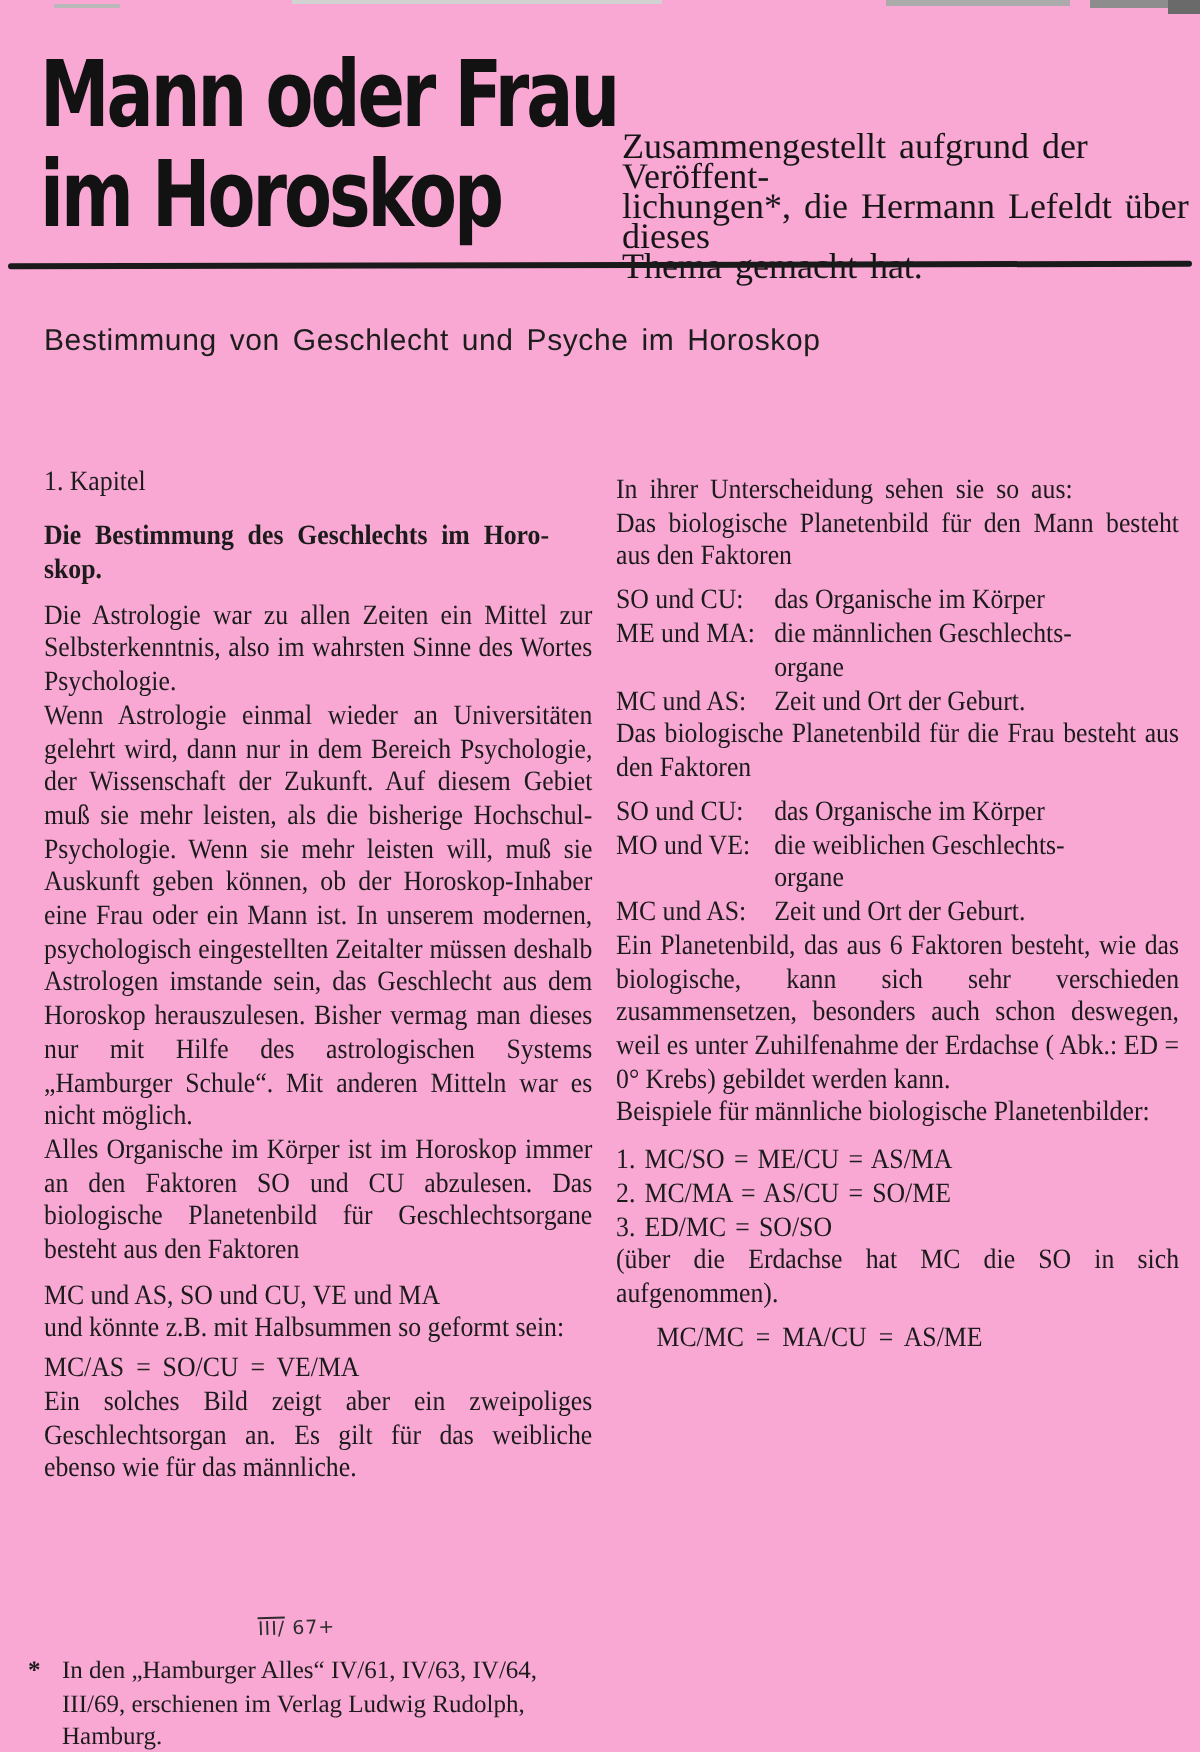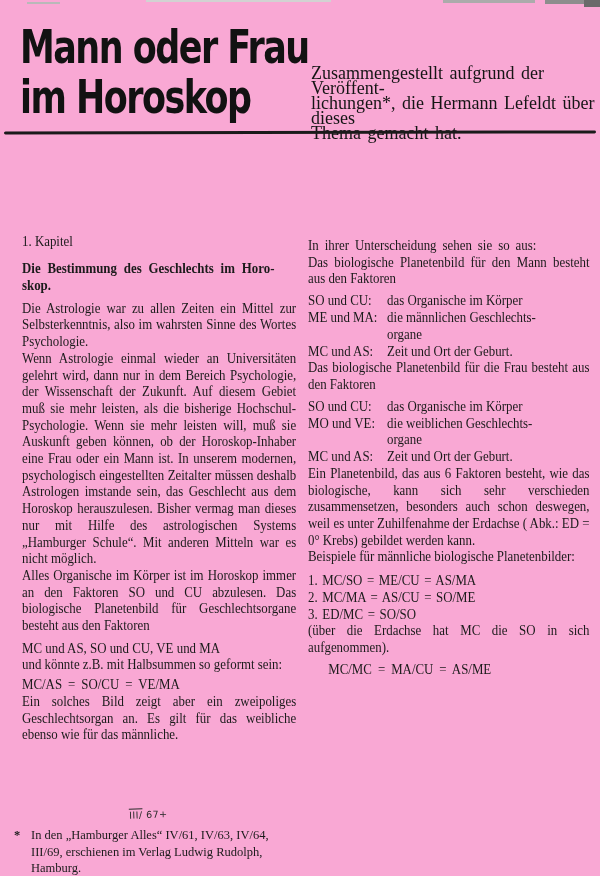--- a/index.html
+++ b/index.html
@@ -92,20 +92,21 @@
   <div class="artifact a5"></div>
 
   <div class="title">
     <div>Mann oder Frau</div>
     <div>im Horoskop</div>
   </div>
   <div class="byline">Zusammengestellt aufgrund der Veröffent-
 lichungen*, die Hermann Lefeldt über dieses
 Thema gemacht hat.</div>
   <div class="rule"></div>
+  <div class="section-heading">Bestimmung von Geschlecht und Psyche im Horoskop</div>
 
   <div class="col col-left">
     <div class="chapter">1. Kapitel</div>
     <div class="lc-heading">Die Bestimmung des Geschlechts im Horo-
 skop.</div>
     <p class="mt7">Die Astrologie war zu allen Zeiten ein Mittel zur Selbsterkenntnis, also im wahrsten Sinne des Wortes Psychologie.</p>
     <p class="mt7">Wenn Astrologie einmal wieder an Universitäten gelehrt wird, dann nur in dem Bereich Psychologie, der Wissenschaft der Zukunft. Auf diesem Gebiet muß sie mehr leisten, als die bisherige Hochschul-Psychologie. Wenn sie mehr leisten will, muß sie Auskunft geben können, ob der Horoskop-Inhaber eine Frau oder ein Mann ist. In unserem modernen, psychologisch eingestellten Zeitalter müssen deshalb Astrologen imstande sein, das Geschlecht aus dem Horoskop herauszulesen. Bisher vermag man dieses nur mit Hilfe des astrologischen Systems „Hamburger Schule“. Mit anderen Mitteln war es nicht möglich.</p>
     <p class="mt7">Alles Organische im Körper ist im Horoskop immer an den Faktoren SO und CU abzulesen. Das biologische Planetenbild für Geschlechtsorgane besteht aus den Faktoren</p>
     <div class="factors">MC und AS, SO und CU, VE und MA</div>
     <p class="mt5">und könnte z.B. mit Halbsummen so geformt sein:</p>

